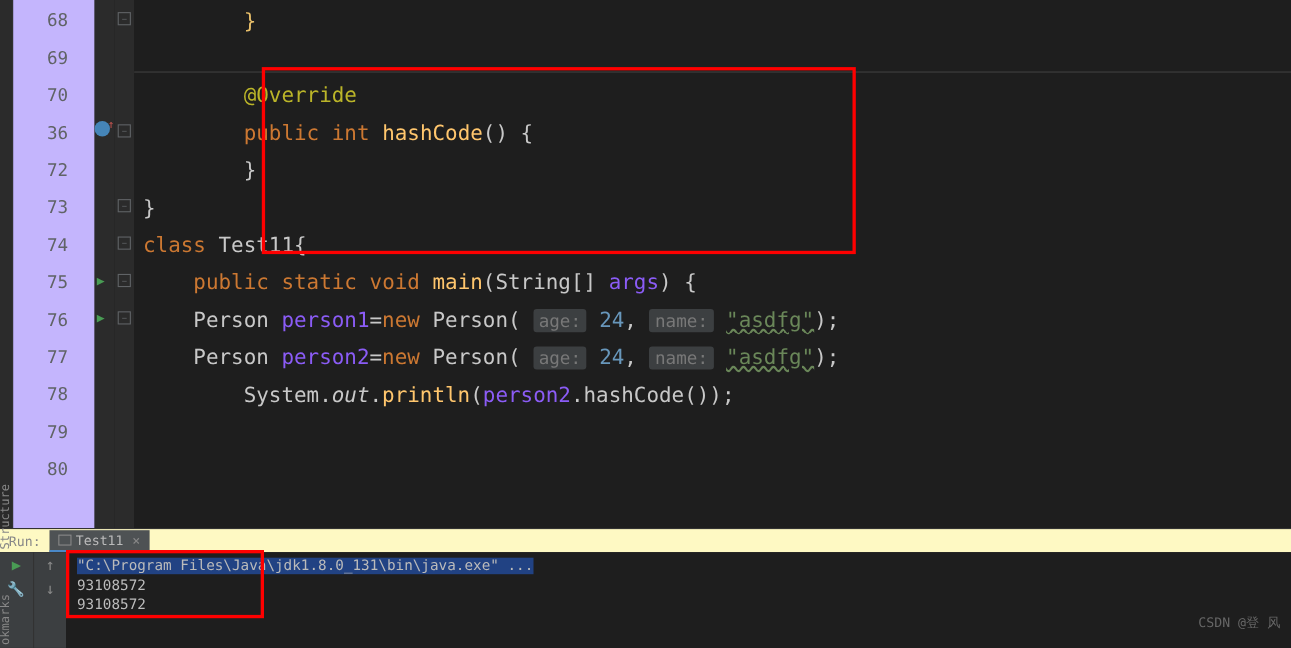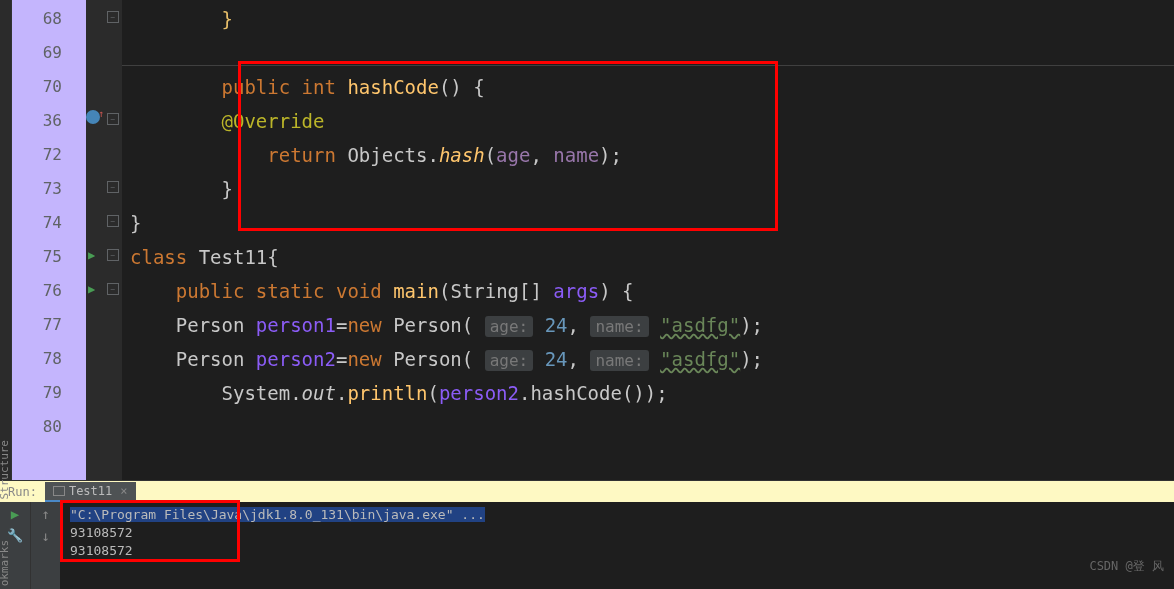--- a/index.html
+++ b/index.html
@@ -283,23 +283,22 @@
       </div>
     <div class="gutter-icon-row"></div>
     <div class="gutter-icon-row"></div>
     <div class="gutter-icon-row"></div>
     <div class="gutter-icon-row"></div>
   </div>
   <div class="code-area">
     <div class="separator-line"></div>
     <div class="code-line"><span class="tok-brace-hl">        }</span></div>
     <div class="code-line"></div>
+    <div class="code-line">        <span class="tok-annotation">@Override</span></div>
     <div class="code-line">        <span class="tok-keyword">public</span> <span class="tok-keyword">int</span> <span class="tok-method">hashCode</span><span class="tok-brace">() {</span></div>
-    <div class="code-line">        <span class="tok-annotation">@Override</span></div>
-    <div class="code-line">            <span class="tok-keyword">return</span> <span class="tok-class">Objects.</span><span class="tok-static-method">hash</span><span class="tok-brace">(</span><span class="tok-field">age</span><span class="tok-brace">, </span><span class="tok-field">name</span><span class="tok-brace">);</span></div>
     <div class="code-line">        <span class="tok-brace">}</span></div>
     <div class="code-line"><span class="tok-brace">}</span></div>
     <div class="code-line"><span class="tok-keyword">class</span> <span class="tok-class">Test11</span><span class="tok-brace">{</span></div>
     <div class="code-line">    <span class="tok-keyword">public</span> <span class="tok-keyword">static</span> <span class="tok-keyword">void</span> <span class="tok-method">main</span><span class="tok-brace">(</span><span class="tok-class">String</span><span class="tok-brace">[] </span><span class="tok-param">args</span><span class="tok-brace">) {</span></div>
     <div class="code-line">    <span class="tok-class">Person </span><span class="tok-param">person1</span><span class="tok-brace">=</span><span class="tok-keyword">new</span> <span class="tok-class">Person</span><span class="tok-brace">( </span><span class="tok-hint">age:</span> <span class="tok-number">24</span><span class="tok-brace">, </span><span class="tok-hint">name:</span> <span class="tok-string-ul">"asdfg"</span><span class="tok-brace">);</span></div>
     <div class="code-line">    <span class="tok-class">Person </span><span class="tok-param">person2</span><span class="tok-brace">=</span><span class="tok-keyword">new</span> <span class="tok-class">Person</span><span class="tok-brace">( </span><span class="tok-hint">age:</span> <span class="tok-number">24</span><span class="tok-brace">, </span><span class="tok-hint">name:</span> <span class="tok-string-ul">"asdfg"</span><span class="tok-brace">);</span></div>
     <div class="code-line">        <span class="tok-class">System.</span><span class="tok-static">out</span><span class="tok-brace">.</span><span class="tok-method">println</span><span class="tok-brace">(</span><span class="tok-param">person2</span><span class="tok-brace">.hashCode());</span></div>
     <div class="red-box red-box-1"></div>
   </div>
 </div>

